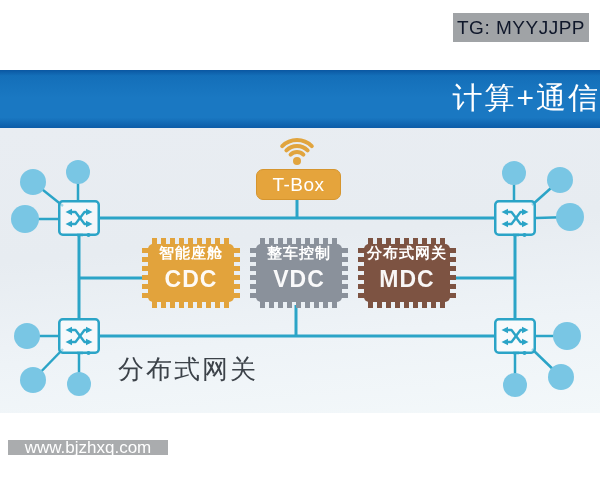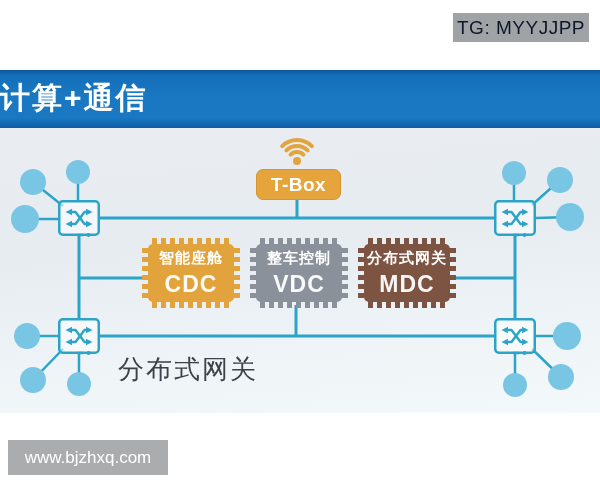--- a/index.html
+++ b/index.html
@@ -12,64 +12,64 @@
     background:#a0a3a6; color:#0f172a; font-size:19px; letter-spacing:0.5px;
     display:flex; align-items:center; justify-content:center;
   }
 
   
   .banner {
     position:absolute; left:0; top:70px; width:600px; height:58px;
     background:linear-gradient(180deg,#0a57a2 0%,#146fb9 10%,#1a78c2 48%,#1a78c2 82%,#0c5ca8 100%);
   }
   .banner-title {
-    width:100%; height:58px; line-height:56px; text-align:left;
-    color:#ffffff; font-size:30px; font-weight:bold; letter-spacing:2px;
+    width:100%; height:58px; line-height:56px; text-align:right;
+    color:#ffffff; font-size:30px; font-weight:normal; letter-spacing:2px;
   }
 
   
   .diagram {
     position:absolute; left:0; top:128px; width:600px; height:285px;
     background:linear-gradient(175deg,#e9edf2 0%,#e7ecf1 40%,#eef3f7 70%,#f3f8fa 100%);
   }
   .diagram svg.net { position:absolute; left:0; top:0; }
 
   
   .tbox {
     position:absolute; left:256px; top:41px; width:85px; height:31px;
     background:#e5a43c; border:1px solid #d6952e; border-radius:7px;
     display:flex; align-items:center; justify-content:center;
-    color:#fff; font-size:19px; font-weight:bold; letter-spacing:0.5px;
+    color:#fff; font-size:19px; font-weight:normal; letter-spacing:0.5px;
   }
 
   
   .chip { position:absolute; top:110px; width:98px; height:70px; }
   .chip .pin { position:absolute; display:block; }
   .chip .pt, .chip .pb { left:10px; right:10px; height:7px;
     background:repeating-linear-gradient(90deg, var(--c) 0 5px, transparent 5px 9px); }
   .chip .pt { top:0; } .chip .pb { bottom:0; }
   .chip .pl, .chip .pr { top:10px; bottom:10px; width:7px;
     background:repeating-linear-gradient(180deg, var(--c) 0 5px, transparent 5px 9px); }
   .chip .pl { left:0; } .chip .pr { right:0; }
   .chip-body {
     position:absolute; inset:6px; background:var(--c); border-radius:5px;
-    display:flex; flex-direction:column; align-items:center; justify-content:center; gap:3px;
+    display:flex; flex-direction:column; align-items:center; gap:3px;
   }
   .chip-name { color:#fff; font-size:15px; font-weight:bold; letter-spacing:1px; }
   .chip-code { color:rgba(255,255,255,0.95); font-size:23px; font-weight:600; letter-spacing:1px; }
 
   
   .gateway-label {
     position:absolute; left:118px; top:224px;
     color:#3c4249; font-size:26px; letter-spacing:2px;
   }
 
   
   .watermark {
-    position:absolute; left:8px; top:440px; width:160px; height:35px;
+    position:absolute; left:8px; top:440px; width:160px; height:15px;
     background:#aaacae; color:#fff; font-size:17px;
     display:flex; align-items:center; justify-content:center;
   }
 </style>
 </head>
 <body>
 
 <div class="page">
 
   <div class="tag-badge">TG: MYYJJPP</div>

